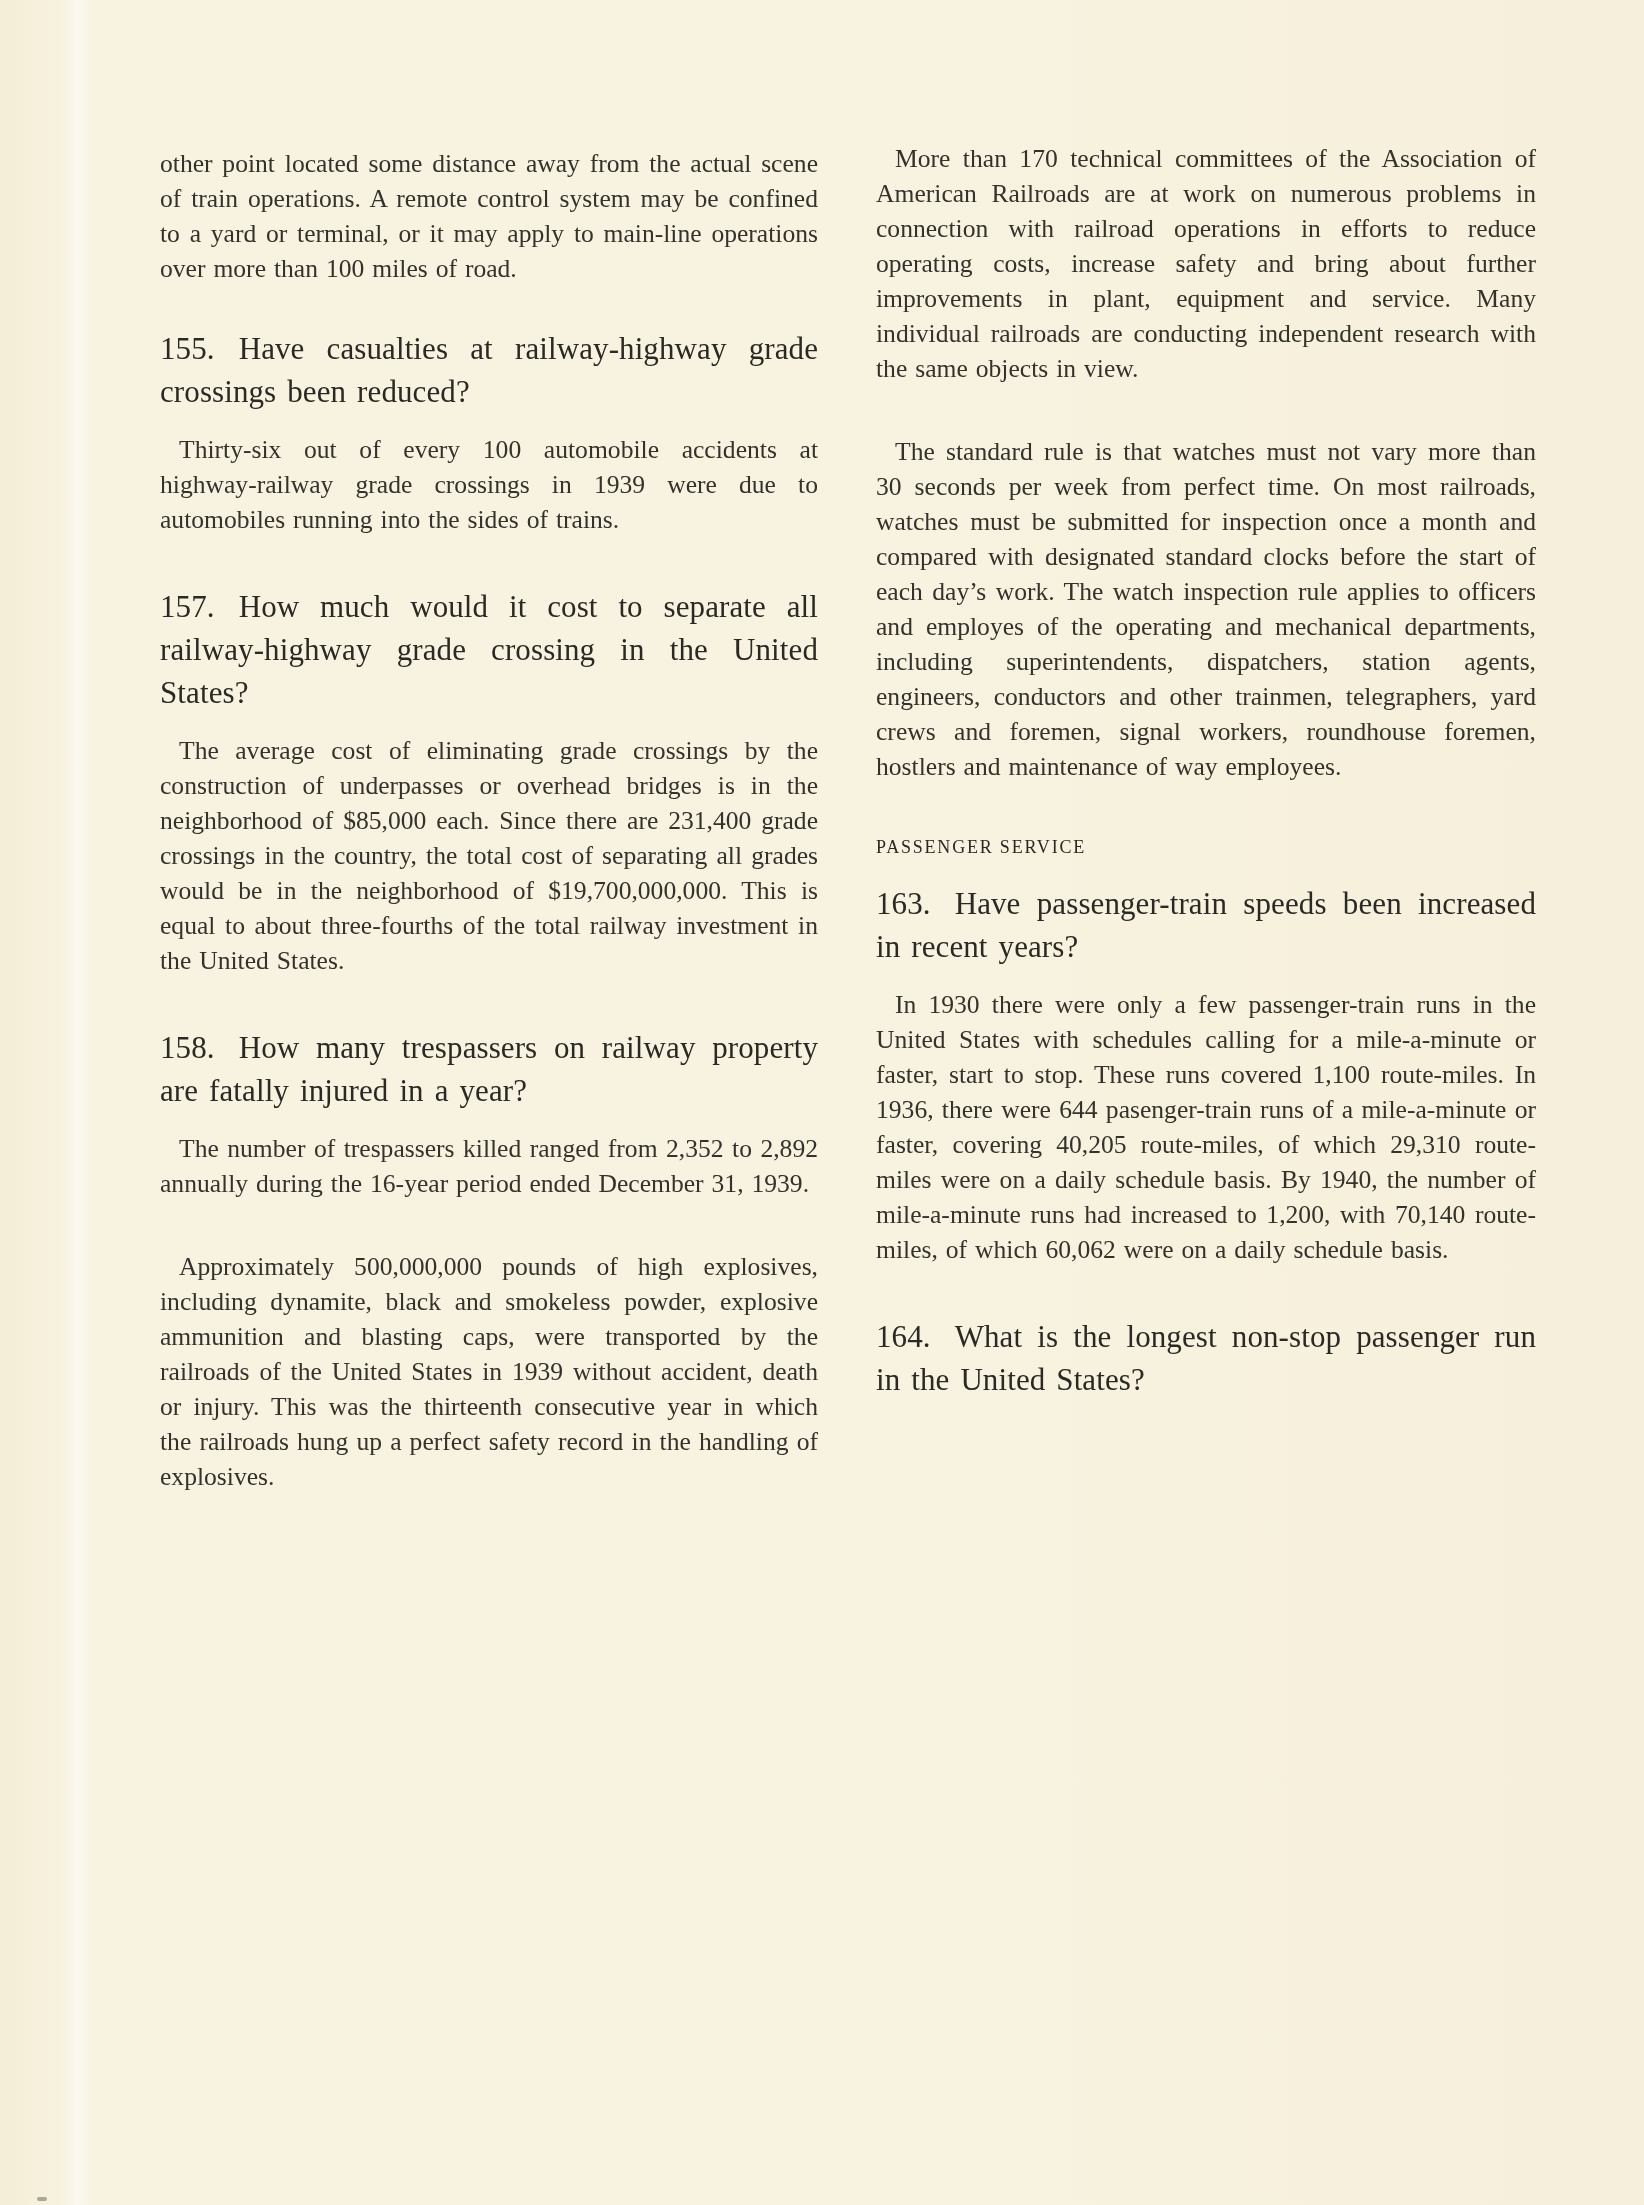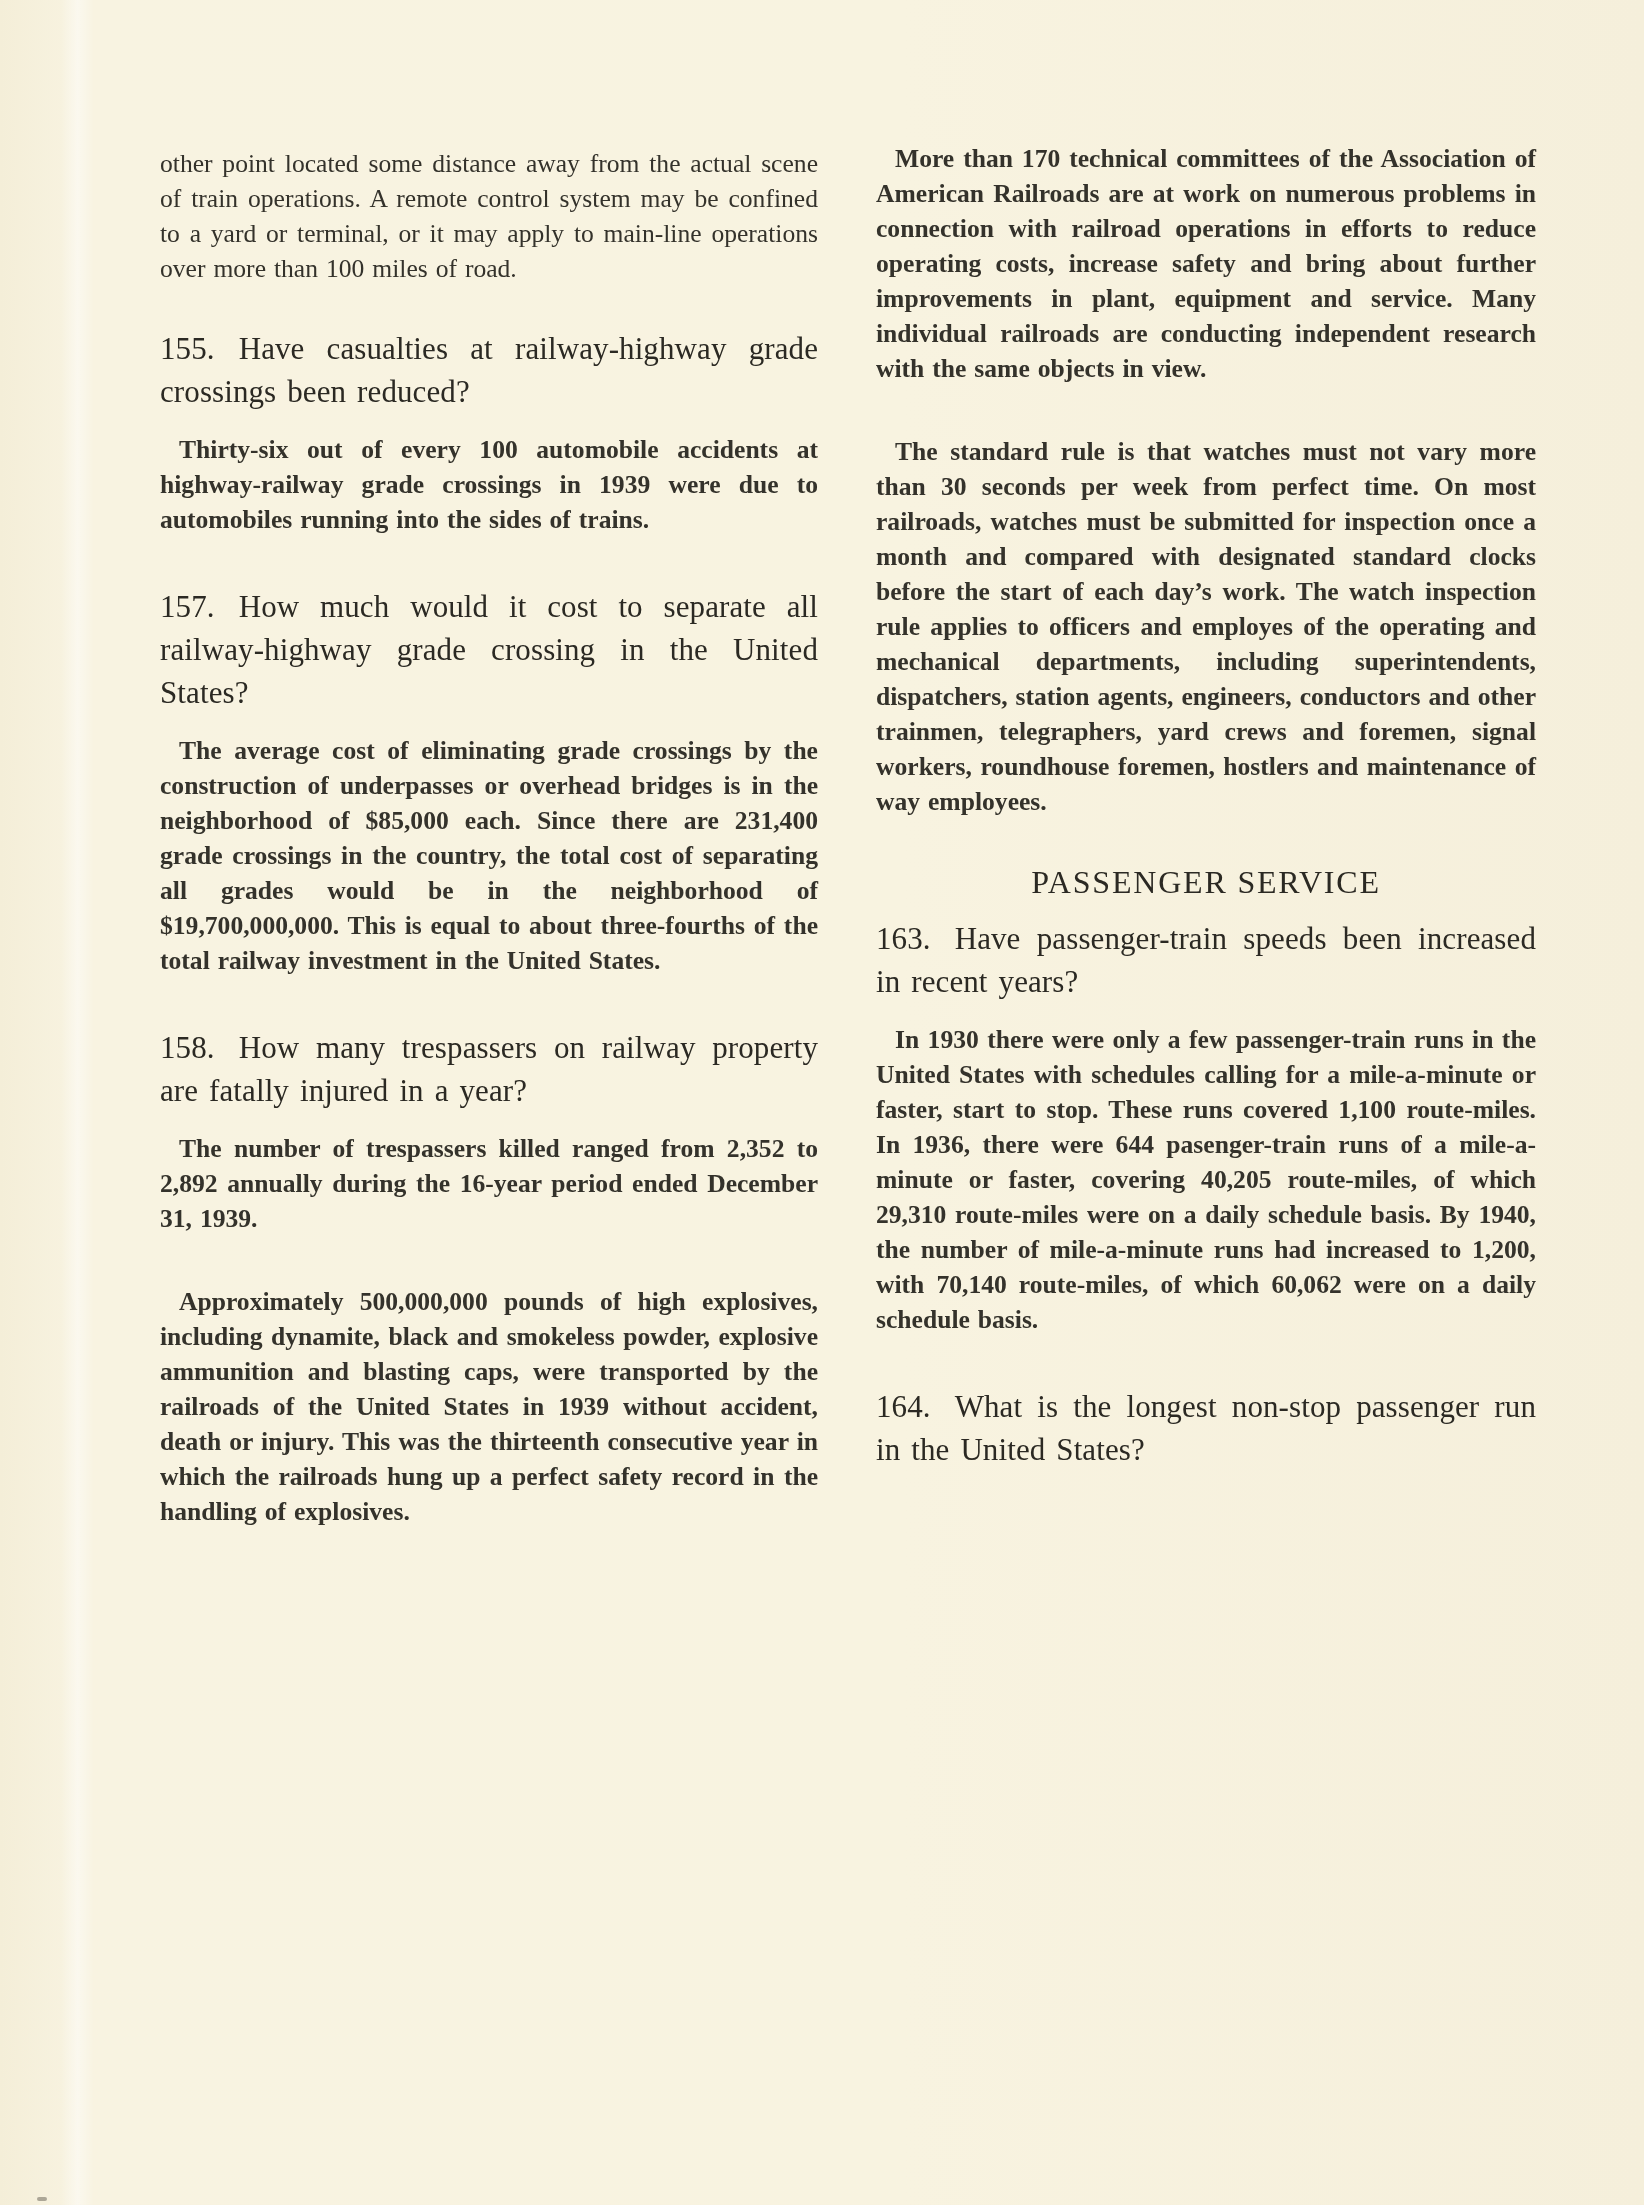--- a/index.html
+++ b/index.html
@@ -71,33 +71,32 @@
     margin: 0 0 19px 0;
     color: #2b2923;
     letter-spacing: 0.1px;
   }
   h2.question .qnum {
     margin-right: 24px;
   }
   p.answer {
     text-indent: 19px;
     margin-bottom: 48px;
-    font-weight: bold;
   }
   .qa-entry:last-child p.answer {
     margin-bottom: 0;
   }
   .gap-lg {
     margin-top: 18.5px;
   }
   h3.section-heading {
-    font-size: 32px;
+    font-size: 18px;
     line-height: 31px;
     font-weight: normal;
-    text-align: center;
+    text-align: left;
     letter-spacing: 1.8px;
     margin: 0 0 18.5px 0;
     color: #2b2923;
   }
 </style>
 </head>
 <body>
 
 <div class="page">
   <div class="fold-highlight"></div>

